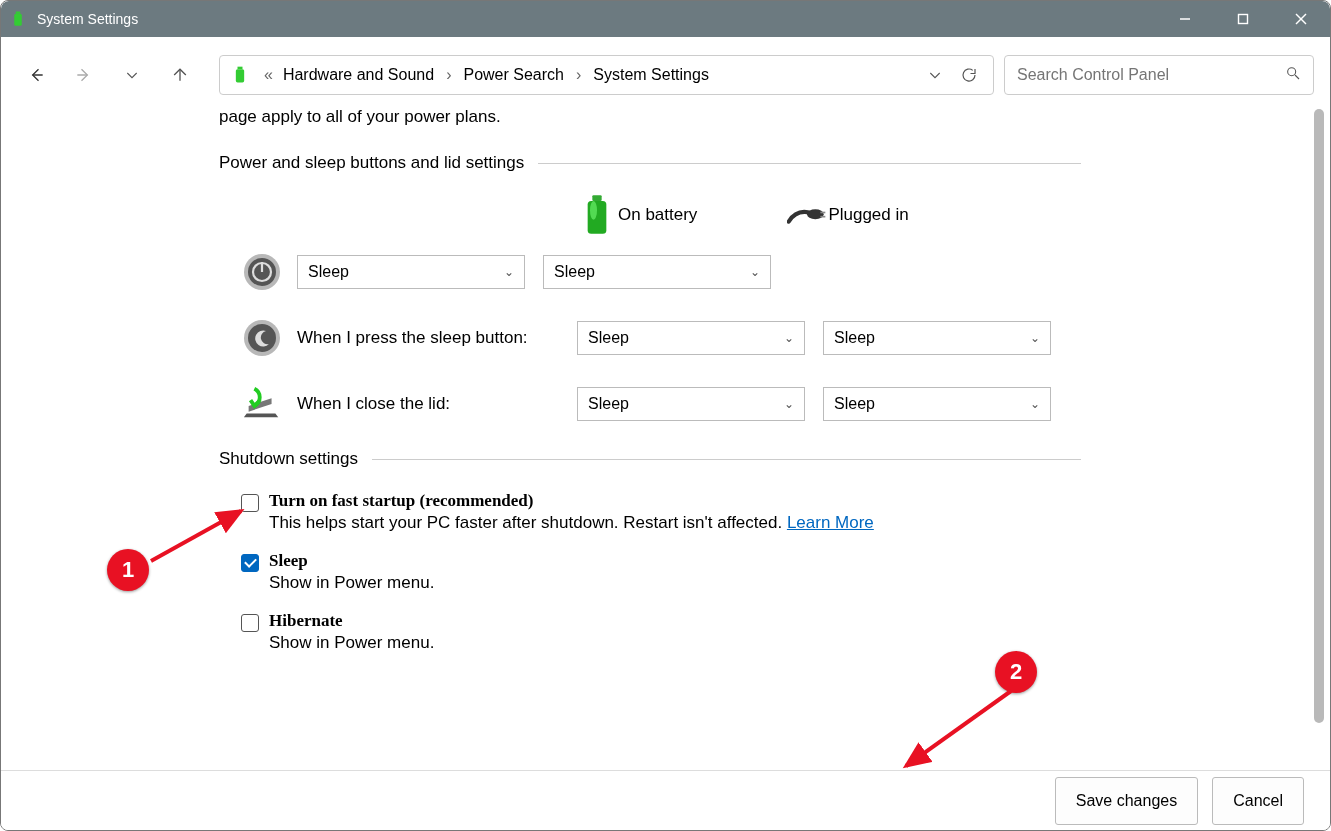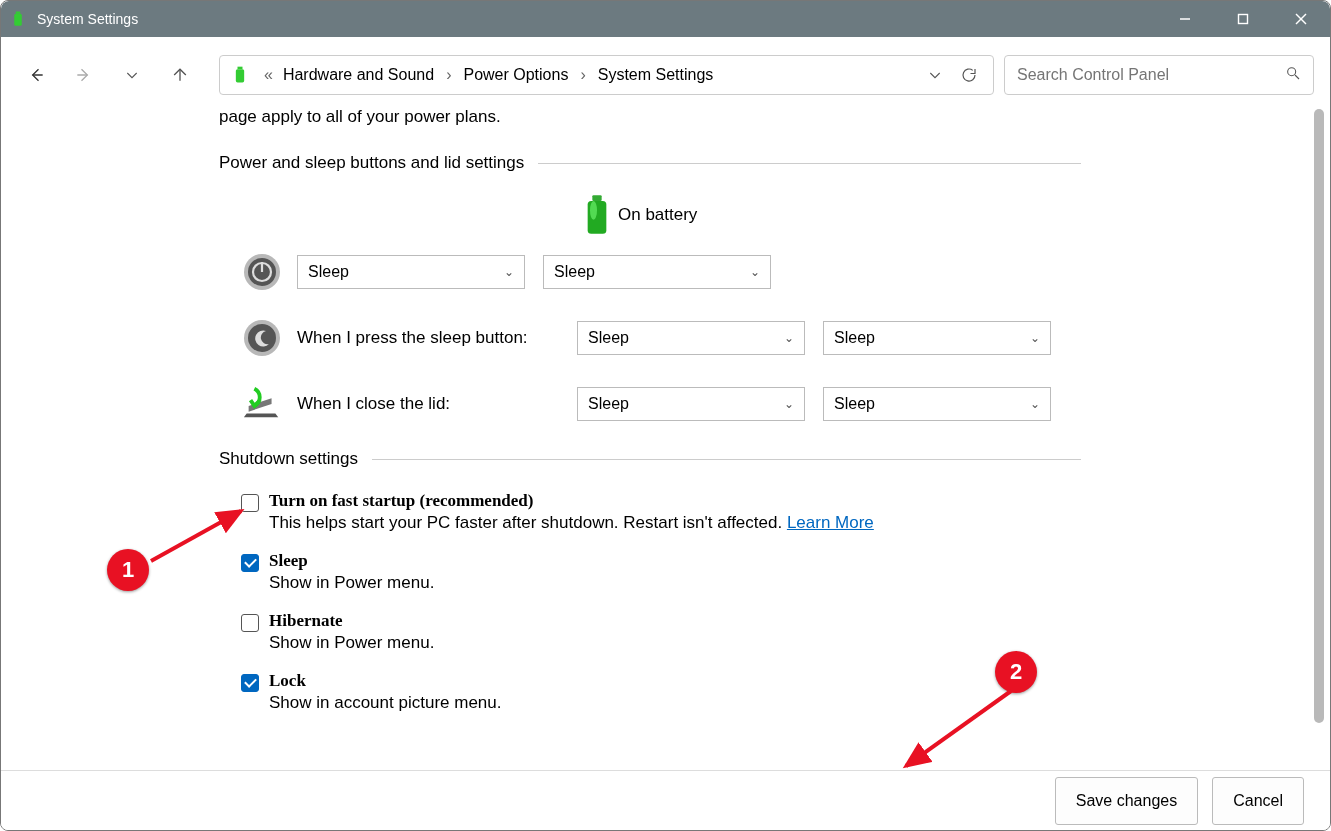--- a/index.html
+++ b/index.html
@@ -218,21 +218,21 @@
   <div class="addressbar">
     <span class="battery-icon">
       <svg viewBox="0 0 24 24" width="20" height="20">
           <rect x="7" y="5" width="10" height="16" rx="2" fill="#3c3"></rect>
           <rect x="9" y="2" width="6" height="3" fill="#3c3"></rect>
         </svg>
     </span>
     <span class="laquo">«</span>
     <span class="crumb">Hardware and Sound</span>
     <span class="sep">›</span>
-    <span class="crumb">Power Options</span>
+    <span class="crumb">Power Search</span>
     <span class="sep">›</span>
     <span class="crumb">System Settings</span>
     <span class="spacer"></span>
     <span class="expand">
         <svg width="16" height="16" viewBox="0 0 24 24">
           <path d="M5 9l7 7 7-7" fill="none" stroke="#555" stroke-width="1.6"></path>
         </svg>
       </span>
     <span class="refresh">
         <svg width="18" height="18" viewBox="0 0 24 24">
@@ -265,20 +265,31 @@
       <div class="ph-col">
         <span class="ph-icon">
           <svg viewBox="0 0 24 36" width="30" height="42">
               <rect x="4" y="6" width="16" height="28" rx="3" fill="#2a2"></rect>
               <rect x="8" y="1" width="8" height="5" rx="1" fill="#3a3"></rect>
               <ellipse cx="9" cy="14" rx="3" ry="8" fill="#6e6" opacity=".7"></ellipse>
             </svg>
         </span>
         <span>On battery</span>
       </div>
+      <div class="ph-col">
+        <span class="ph-icon">
+          <svg viewBox="0 0 48 24" width="44" height="24">
+              <path d="M2 20 Q 12 4 30 10" fill="none" stroke="#333" stroke-width="5" stroke-linecap="round"></path>
+              <ellipse cx="34" cy="11" rx="10" ry="6" fill="#333"></ellipse>
+              <rect x="40" y="8" width="6" height="2" fill="#888"></rect>
+              <rect x="40" y="13" width="6" height="2" fill="#888"></rect>
+            </svg>
+        </span>
+        <span>Plugged in</span>
+      </div>
     </div>
 
     <div class="power-row">
       <span class="row-icon">
         <svg viewBox="0 0 40 40" width="40" height="40">
             <circle cx="20" cy="20" r="18" fill="#b8b8b8"></circle>
             <circle cx="20" cy="20" r="14" fill="#555"></circle>
             <circle cx="20" cy="20" r="9" fill="none" stroke="#ddd" stroke-width="2.2"></circle>
             <line x1="20" y1="10" x2="20" y2="20" stroke="#ddd" stroke-width="2.2"></line>
           </svg>
@@ -350,27 +361,20 @@
         <div class="texts">
           <div class="line1">Sleep</div>
           <div class="line2">Show in Power menu.</div>
         </div>
       </div>
       <div class="sd-item">
         <span class="cb"></span>
         <div class="texts">
           <div class="line1">Hibernate</div>
           <div class="line2">Show in Power menu.</div>
-        </div>
-      </div>
-      <div class="sd-item">
-        <span class="cb checked"></span>
-        <div class="texts">
-          <div class="line1">Lock</div>
-          <div class="line2">Show in account picture menu.</div>
         </div>
       </div>
     </div>
 
   </div>
 </div>
 
 <div class="scrollbar">
   <div class="thumb"></div>
 </div>

